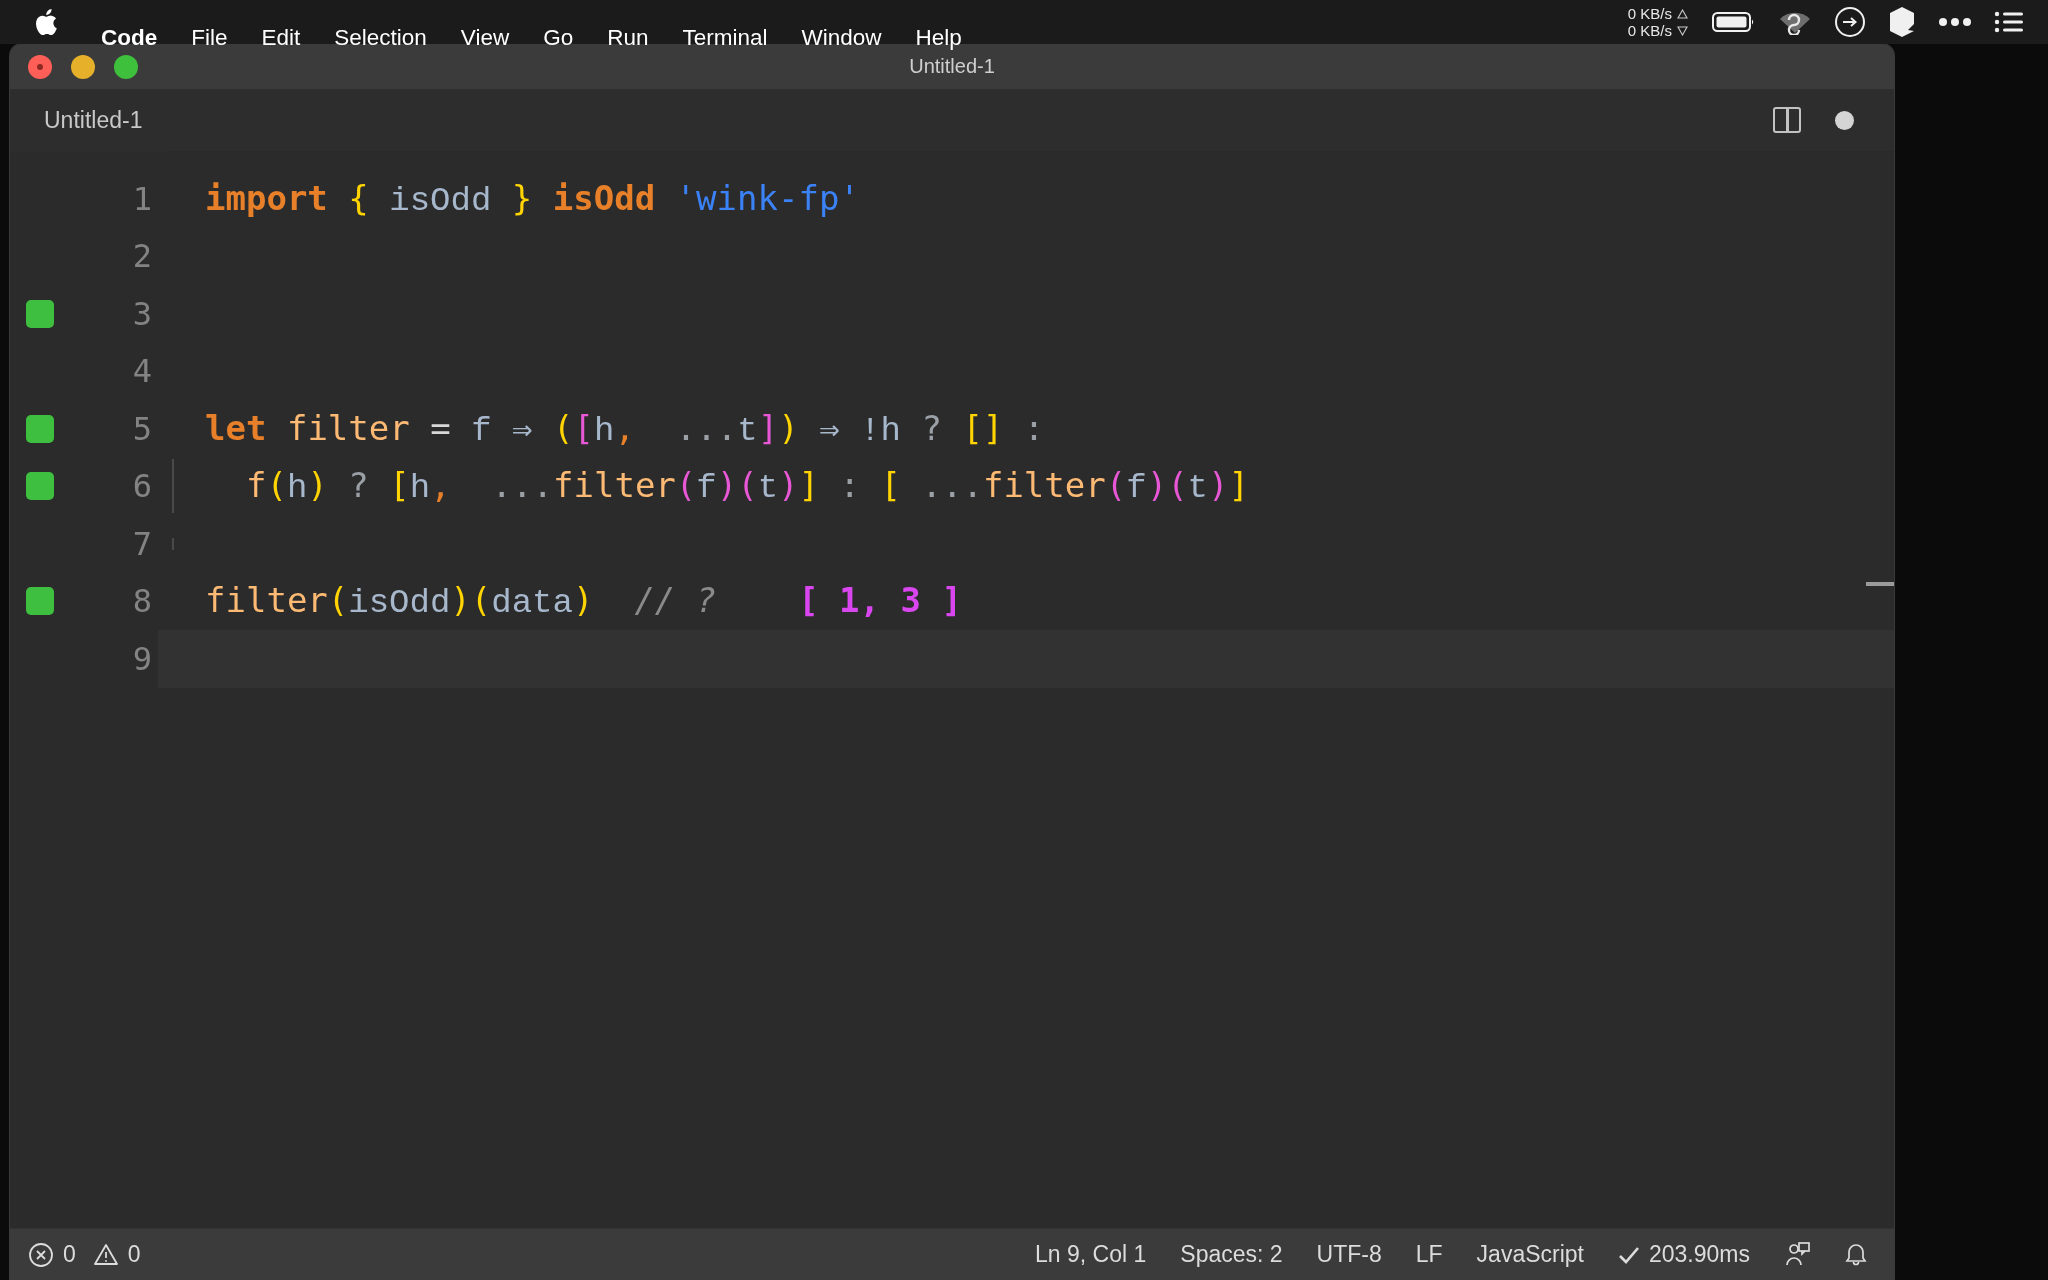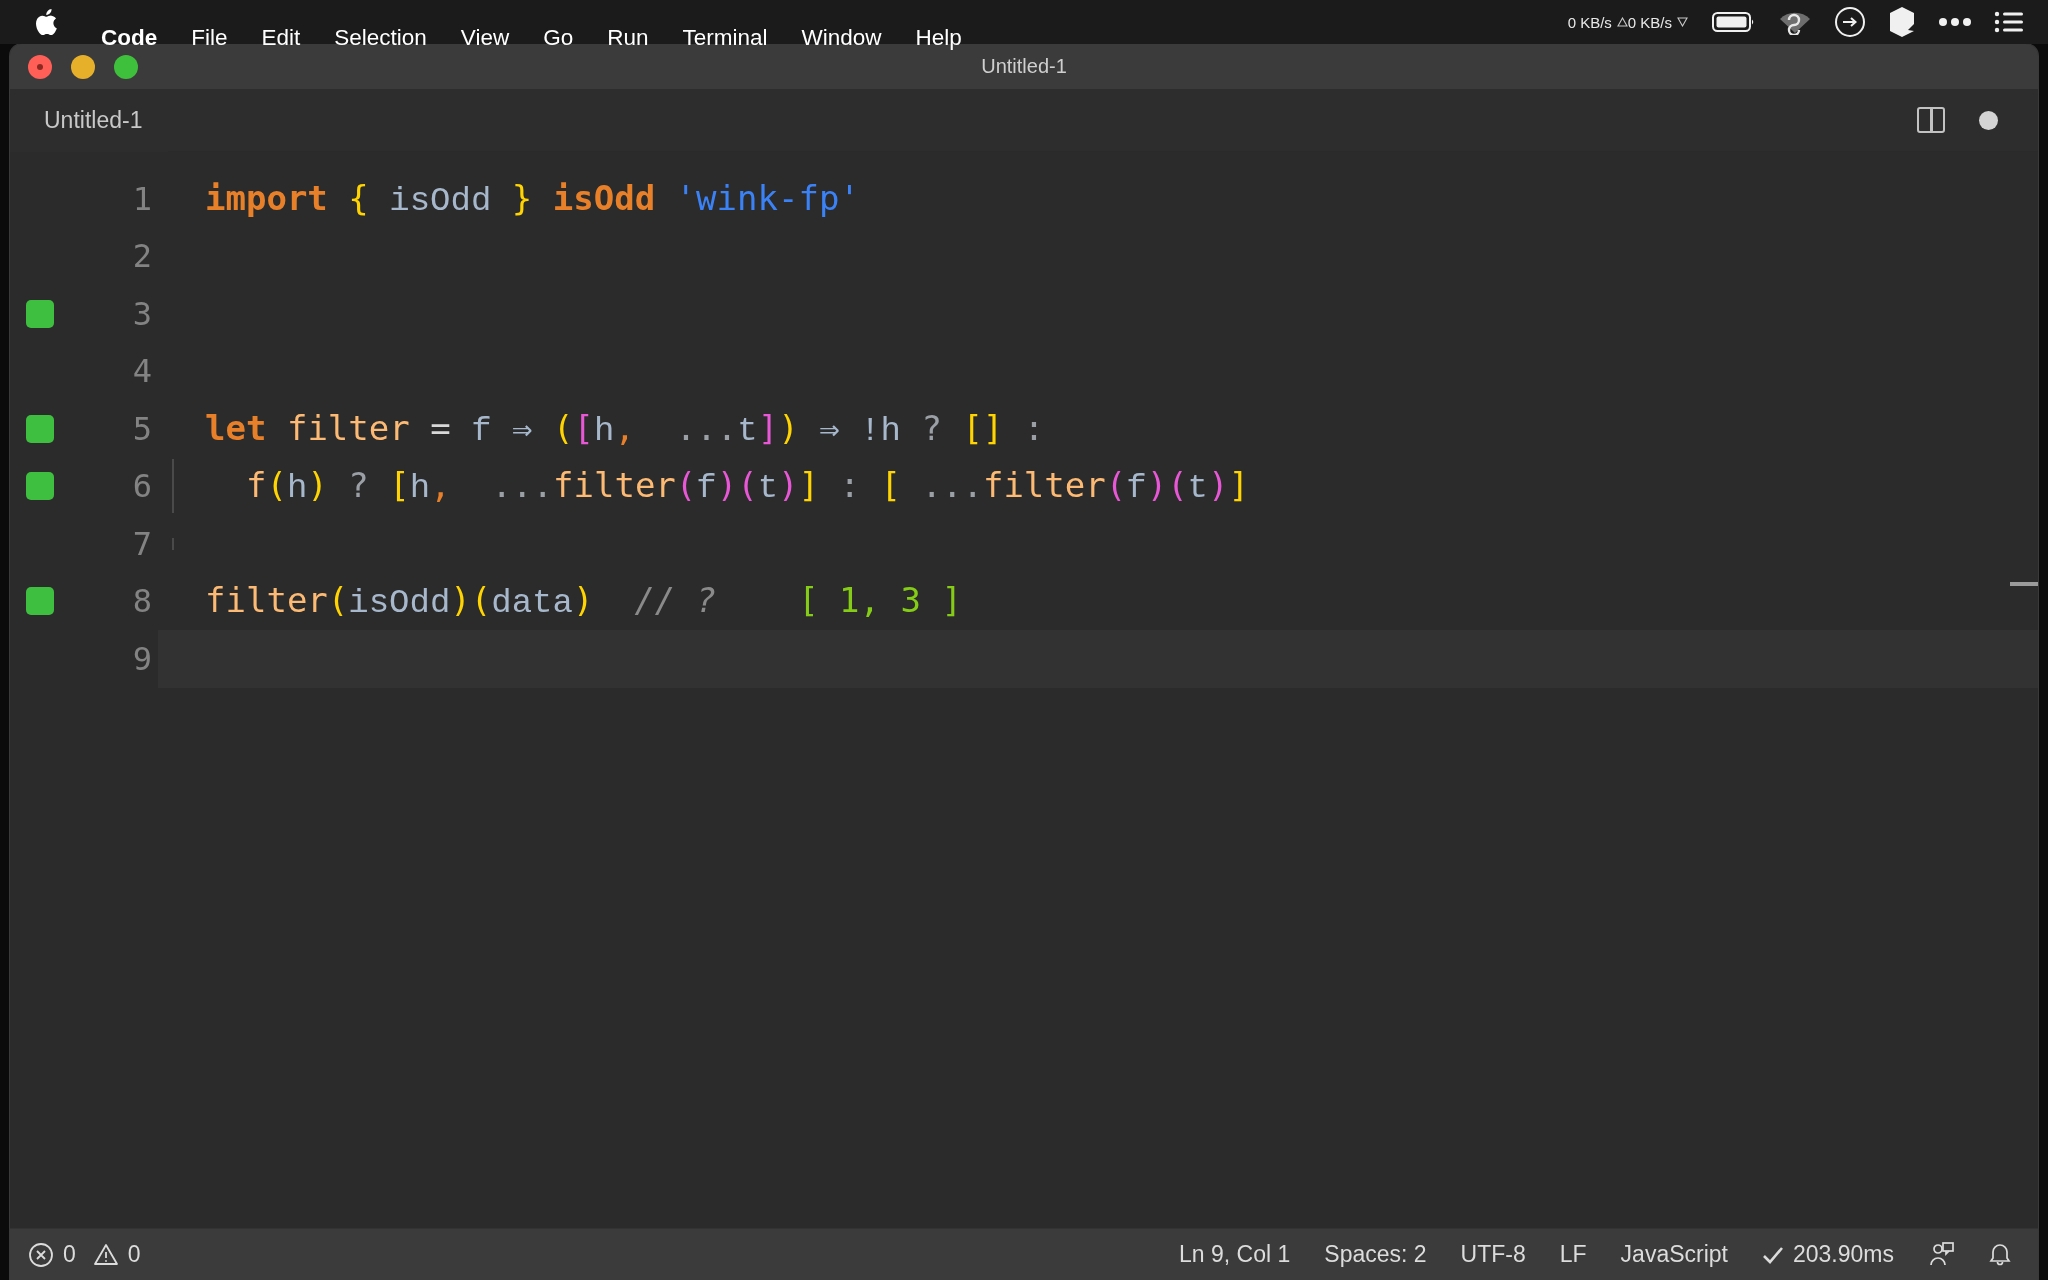--- a/index.html
+++ b/index.html
@@ -21,31 +21,31 @@
   .menu-left{ display:flex; align-items:center; height:44px; padding-left:34px; gap:0; }
   .apple-logo{ width:24px; height:28px; margin-right:26px; display:flex; align-items:center; justify-content:center; }
   .menu-item{
     font-size:22.5px; padding:16px 17px; height:44px; line-height:44px;
     white-space:nowrap; color:#ffffff;
   }
   .menu-item.bold{ font-weight:bold; }
 
   .menu-right{ margin-left:auto; display:flex; align-items:center; height:44px; padding-right:24px; gap:22px; }
   .net-speed{
-    display:flex; flex-direction:row; justify-content:center;
+    display:flex; flex-direction:column; justify-content:center;
     font-size:15px; line-height:17px; color:#e8e8e8;
     margin-right:2px;
   }
   .net-row{ display:flex; align-items:center; gap:5px; white-space:nowrap; }
   .tray-icon{ display:flex; align-items:center; justify-content:center; height:44px; }
 
   
   #window{
     position:absolute; left:10px; top:44px;
-    width:2028px; height:1236px;
+    width:1884px; height:1236px;
     background:#2b2b2b;
     border-radius:12px 12px 0 0;
     overflow:hidden;
     box-shadow:0 0 0 1px #3a3a3a;
   }
   #titlebar{
     position:relative; height:45px; width:100%;
     background:#3b3b3b;
     display:flex; align-items:center;
   }
@@ -127,21 +127,21 @@
   .fn       { color:#fdba74; }        
   .str      { color:#3b82f6; }        
   .num      { color:#3d9be9; }        
   .op       { color:#d8d8d8; }        
   .punct    { color:#9aa0a6; }        
   .comma    { color:#e8802a; }
   .b-yellow { color:#ffd400; }        
   .b-pink   { color:#e857d5; }        
   .arrow    { color:#a7b8cc; }
   .comment  { color:#8a8a8a; font-style:italic; }
-  .result   { color:#84cc16; }
+  .result   { color:#d946ef;font-weight:bold; }
 
   
   #scroll-hint{
     position:absolute; right:0; top:430px;
     width:28px; height:4px; background:#9b9b9b;
   }
 
   
   #statusbar{
     position:absolute; left:0; bottom:0;

